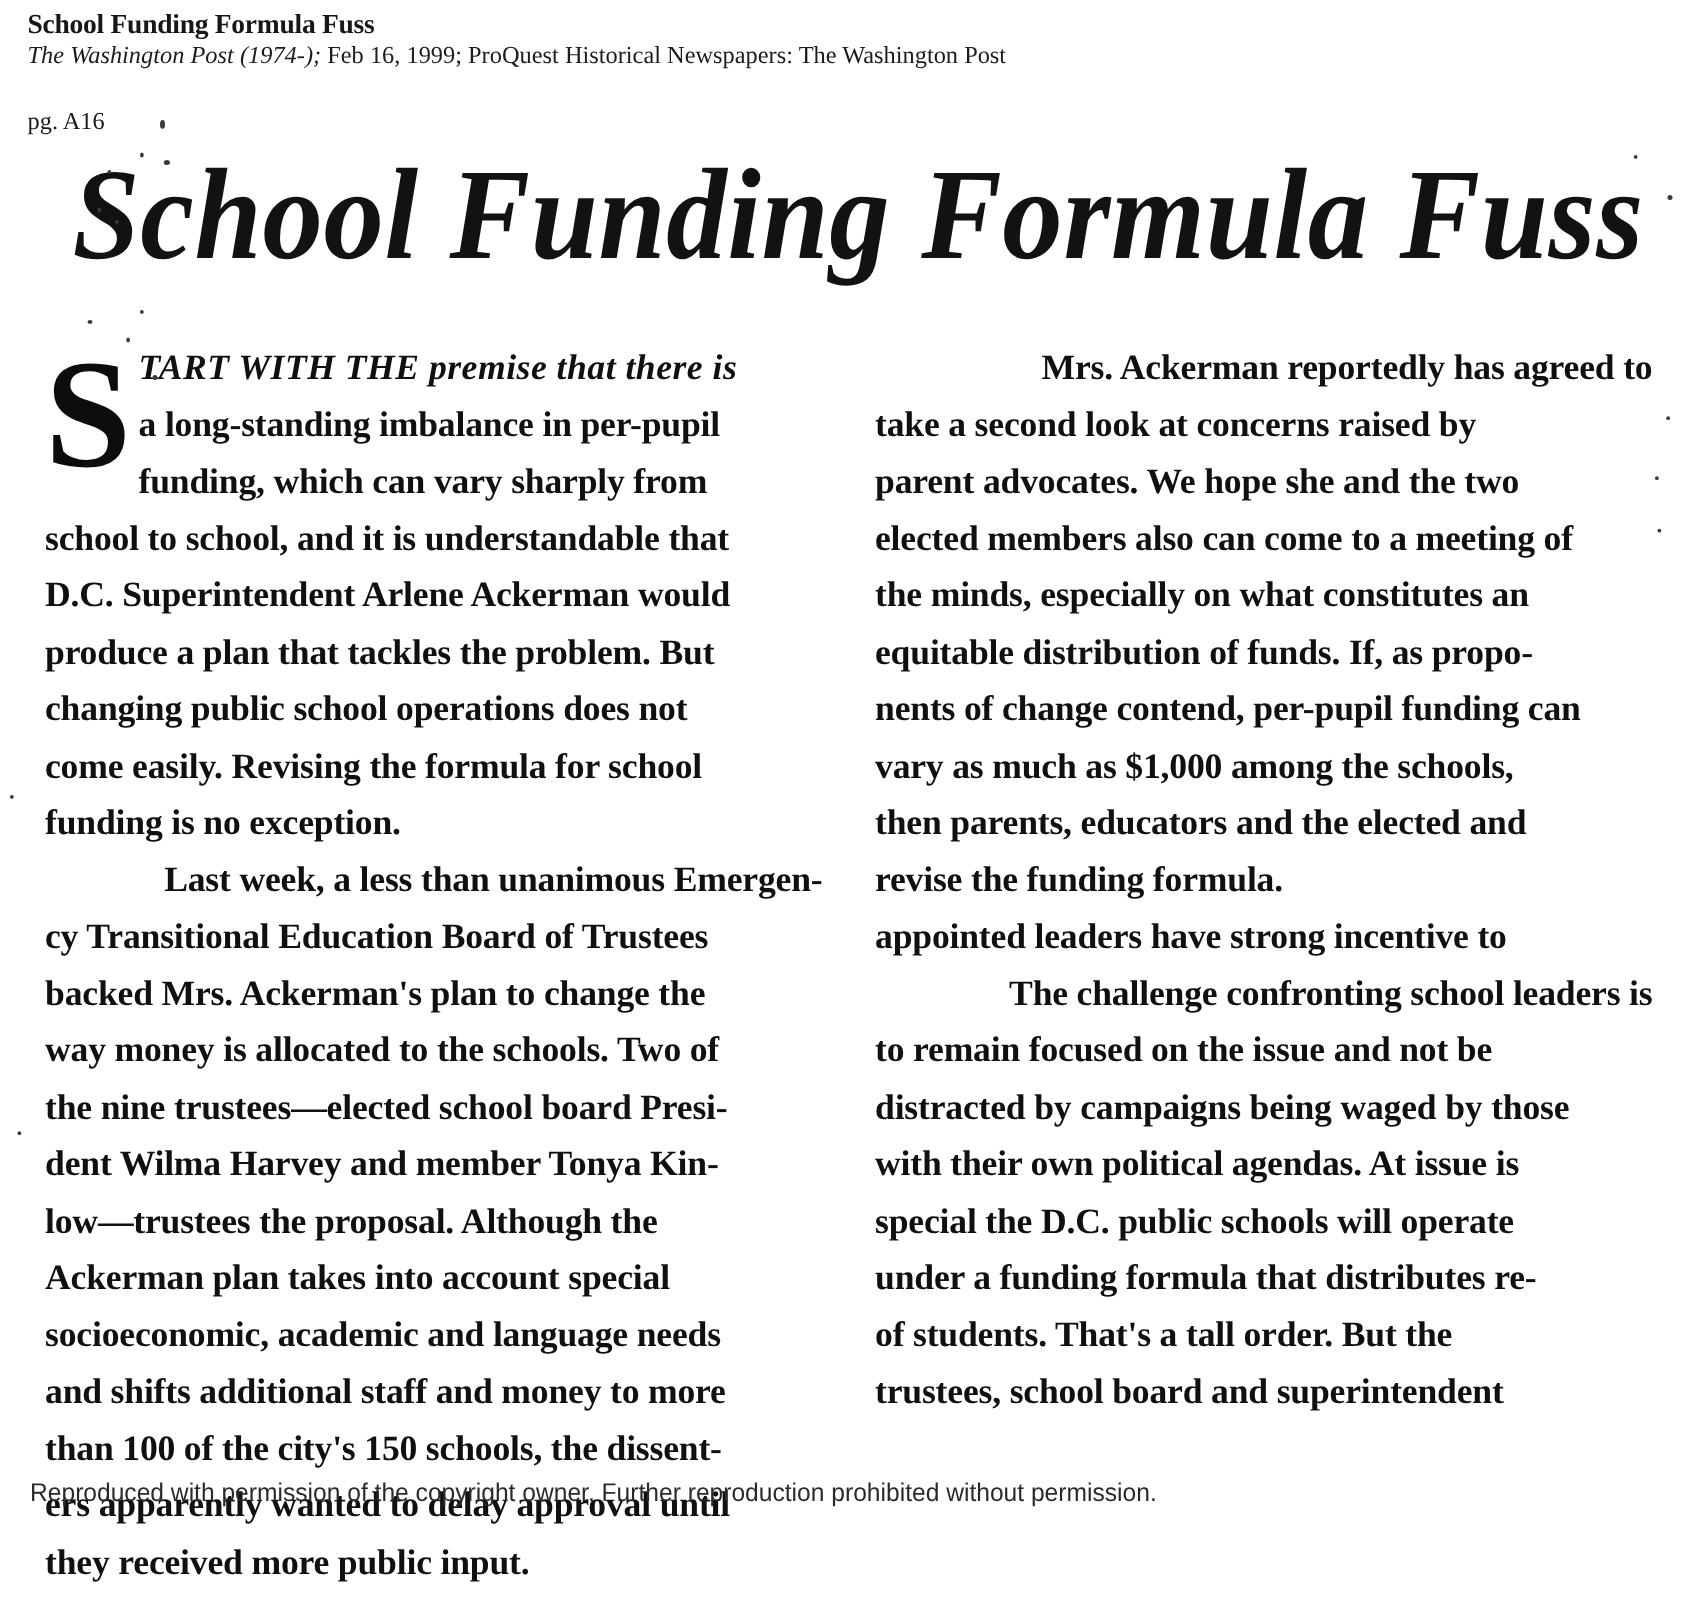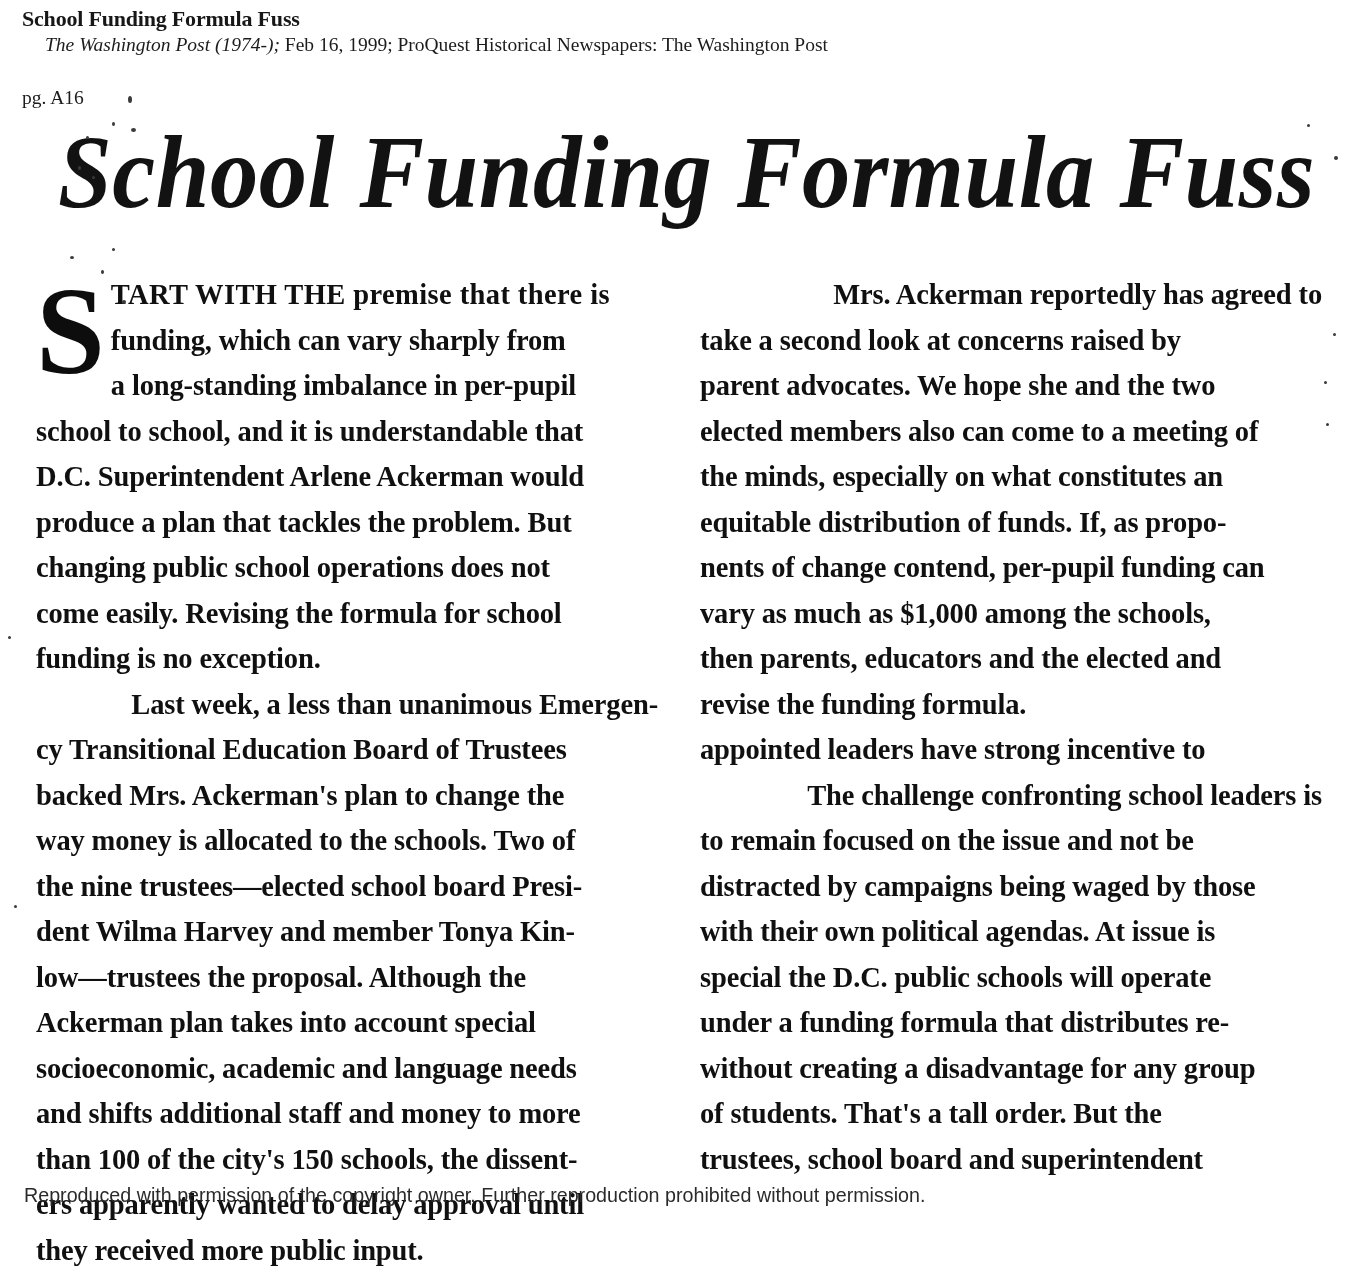--- a/index.html
+++ b/index.html
@@ -29,21 +29,20 @@
     font-size: 22px;
     line-height: 26px;
     letter-spacing: -0.2px;
     color: #171717;
   }
   .meta-line {
     font-size: 19.5px;
     line-height: 25px;
     color: #1c1c1c;
     white-space: nowrap;
-    margin-left: 23px;
   }
   .meta-line .ital {
     font-style: italic;
   }
   .meta-page {
     font-size: 19.5px;
     line-height: 25px;
     color: #1c1c1c;
     margin-top: 28px;
   }
@@ -109,20 +108,21 @@
     font-weight: bold;
     font-size: 124px;
     line-height: 104px;
     margin: 6px 6px 0 0;
     padding-top: 2px;
     color: #0d0d0d;
   }
   .smallcaps {
     font-size: 28.5px;
     letter-spacing: 0.4px;
+    font-style: italic;
   }
 
   
   .footer {
     position: absolute;
     left: 24px;
     top: 1182px;
     width: 1300px;
     font-family: "Liberation Sans", sans-serif;
     font-size: 20.5px;
@@ -155,24 +155,24 @@
 <div class="columns">
 
   <div class="col">
 
     <p class="para">
       <span class="dropcap">S</span>
       <span class="ln j">
           <span class="smallcaps">TART WITH THE premise that there is</span>
         </span>
       <span class="ln j">
+          <span>a long-standing imbalance in per-pupil</span>
+        </span>
+      <span class="ln j">
           <span>funding, which can vary sharply from</span>
-        </span>
-      <span class="ln j">
-          <span>a long-standing imbalance in per-pupil</span>
         </span>
       <span class="ln j">
           <span>school to school, and it is understandable that</span>
         </span>
       <span class="ln j">
           <span>D.C. Superintendent Arlene Ackerman would</span>
         </span>
       <span class="ln j">
           <span>produce a plan that tackles the problem. But</span>
         </span>
@@ -277,23 +277,20 @@
           <span>distracted by campaigns being waged by those</span>
         </span>
       <span class="ln j">
           <span>with their own political agendas. At issue is</span>
         </span>
       <span class="ln j">
           <span>special the D.C. public schools will operate</span>
         </span>
       <span class="ln j">
           <span>under a funding formula that distributes re-</span>
-        </span>
-      <span class="ln j">
-          <span>without creating a disadvantage for any group</span>
         </span>
       <span class="ln j">
           <span>of students. That's a tall order. But the</span>
         </span>
       <span class="ln j">
           <span>trustees, school board and superintendent</span>
         </span>
     </p>
 
   </div>

